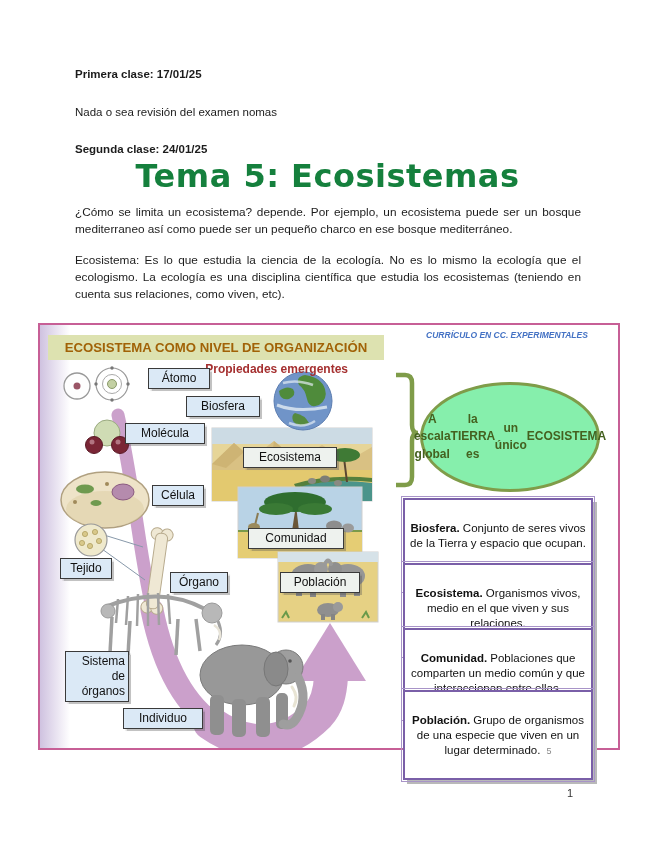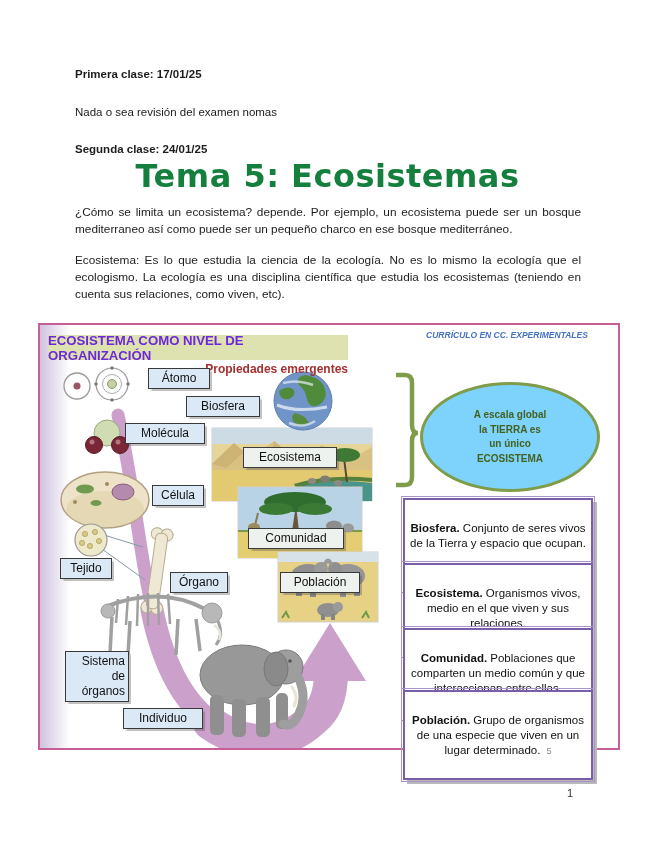--- a/index.html
+++ b/index.html
@@ -10,31 +10,31 @@
   .meta-line{left:75px;width:505px;font-size:11.5px;}
   .doc-title{left:0;right:0;top:157px;text-align:center;font-size:32px;
              font-family:"DejaVu Sans",sans-serif;font-weight:600;color:#15803d;letter-spacing:.5px;}
   .para{left:75px;width:506px;font-size:11.8px;line-height:17px;text-align:justify;}
   .pageno{left:560px;top:787px;width:20px;text-align:center;font-size:11px;color:#333;}
 
   
   .figure{position:absolute;left:38px;top:323px;width:578px;height:423px;
           border:2px solid #c75f96;background:#fff;}
   .figure svg{position:absolute;left:0;top:0;}
-  .band{position:absolute;left:8px;top:10px;width:300px;height:25px;background:#dde2b0;
+  .band{position:absolute;left:8px;top:10px;width:336px;height:25px;background:#dde2b0;
         display:flex;align-items:center;justify-content:center;
-        font-size:13.2px;font-weight:bold;color:#6d28d9;}
+        font-size:13.2px;font-weight:bold;color:#a16207;}
   .emergent{position:absolute;left:150px;top:37px;width:158px;text-align:right;
             font-size:12px;font-weight:bold;color:#a53030;}
   .watermark{position:absolute;left:368px;top:4px;width:198px;text-align:center;
              font-size:8.5px;font-style:italic;font-weight:bold;color:#4472c4;line-height:1.5;}
   .big-ellipse{position:absolute;left:380px;top:57px;width:174px;height:104px;
-               background:#7dd3fc;border:3px solid #7f9c49;border-radius:50%;
-               display:flex;flex-direction:column;align-items:center;justify-content:center;
-               font-size:10px;font-weight:bold;color:#44611f;line-height:1.45;text-align:center;}
+               background:#86efac;border:3px solid #7f9c49;border-radius:50%;
+               display:flex;align-items:center;justify-content:center;
+               font-size:12px;font-weight:bold;color:#44611f;line-height:1.45;text-align:center;}
   .lbl{position:absolute;background:#dbe9f6;border:1px solid #3a3a3a;
        font-size:12px;color:#111;text-align:center;padding:2px 3px;
        box-shadow:1.5px 1.5px 1px rgba(80,80,80,.35);line-height:1.25;}
   .lbl-white{background:#eef2ee;}
   .defbox{position:absolute;left:363px;width:178px;background:#fff;
           border:2px solid #7a5fa8;outline:1px solid #a894c8;outline-offset:1px;
           box-shadow:4px 4px 0 #b9b9b9;padding:21px 4px;
           font-size:11.5px;line-height:1.32;text-align:center;color:#111;}
   .defbox .term{font-weight:bold;}
   .defbox.left{text-align:center;}

